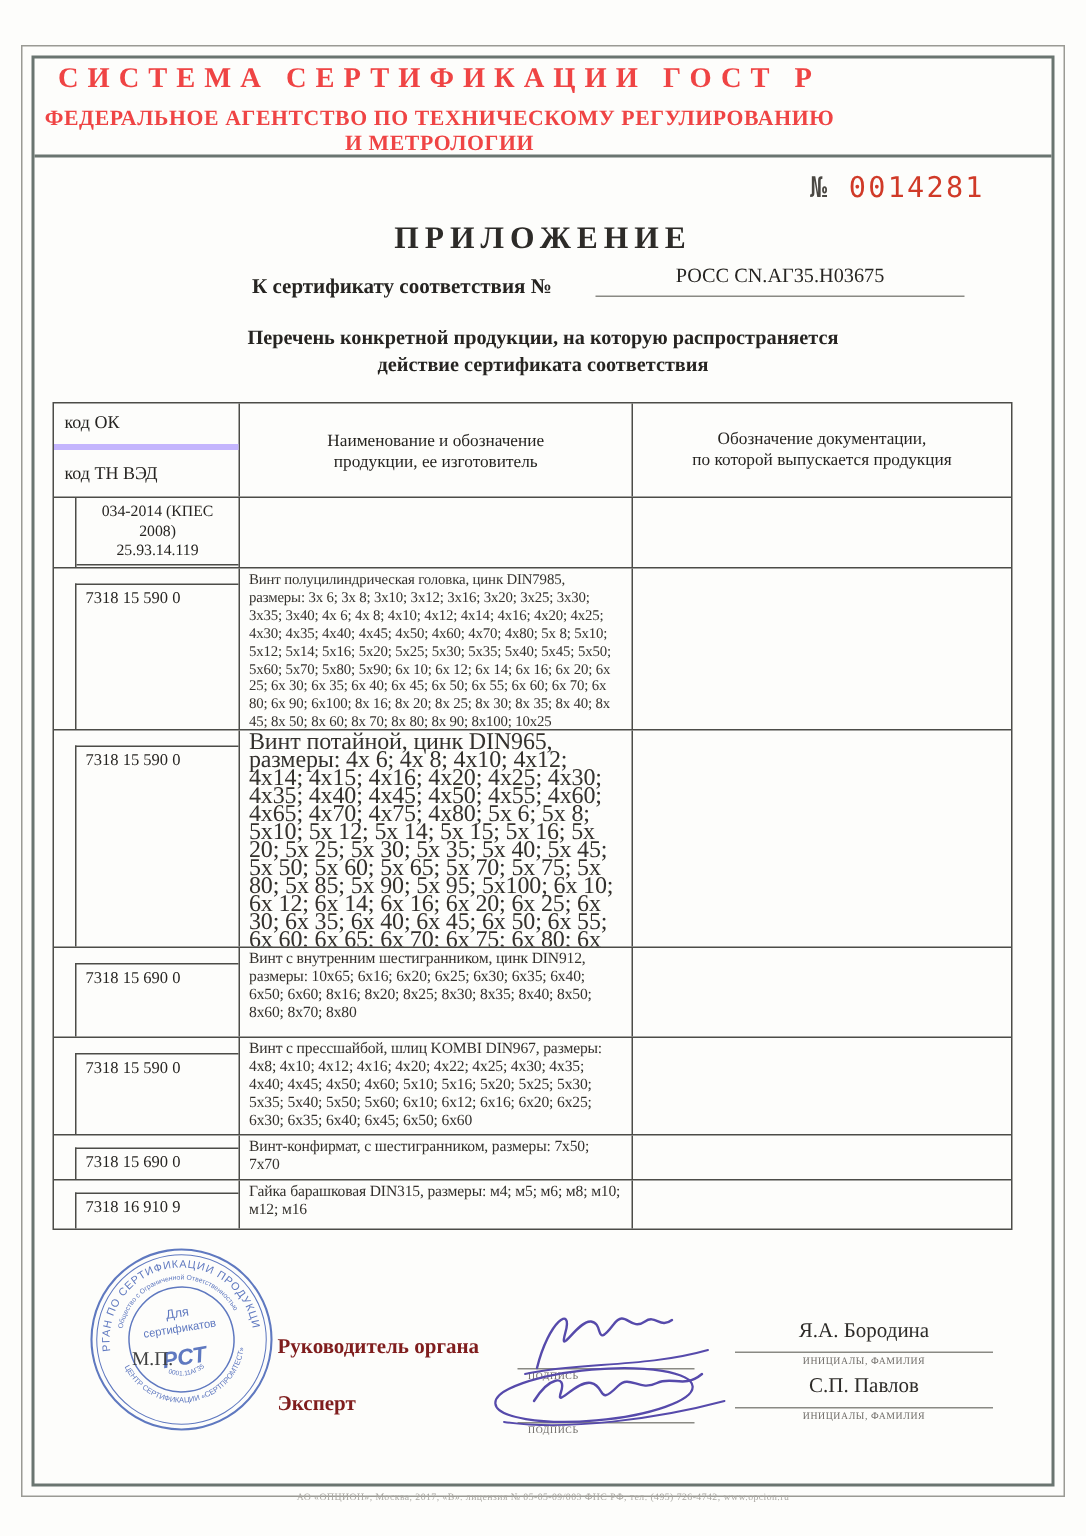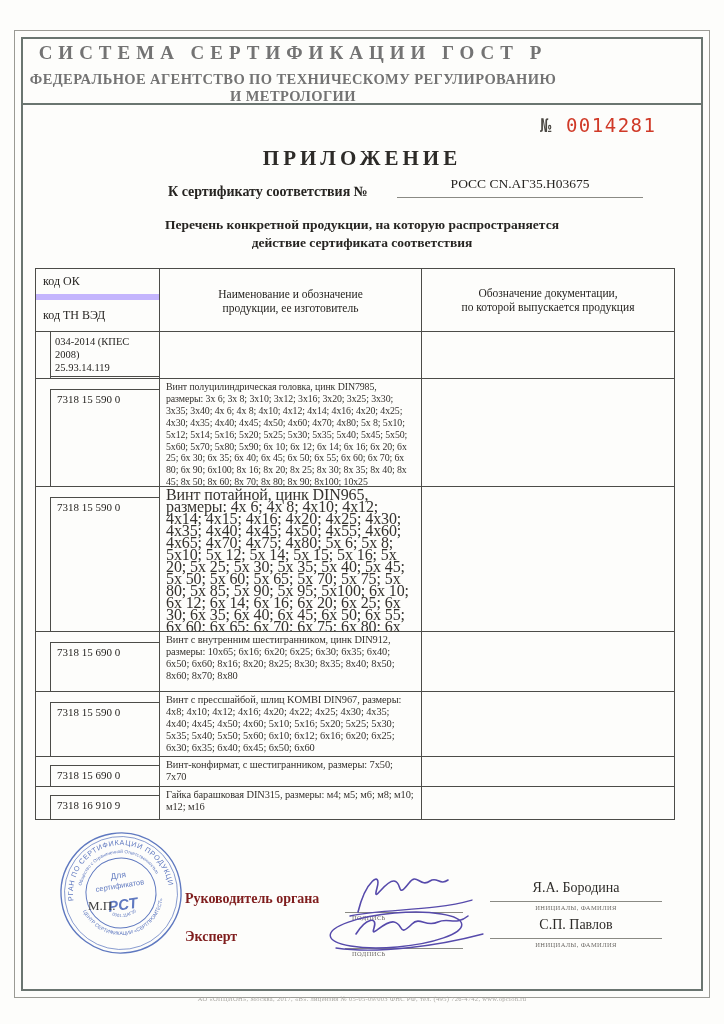--- a/index.html
+++ b/index.html
@@ -5,21 +5,21 @@
   * { margin:0; padding:0; box-sizing:border-box; }
   html,body { background:#ffffff; }
   body { font-family:"Liberation Serif", serif; color:#262421; }
   .sheet { position:relative; width:724px; height:1024px; background:#fdfdfb; overflow:hidden; }
 
   
   .frame-outer { position:absolute; left:14px; top:30px; width:696px; height:968px; border:1px solid #9a9a94; }
   .frame-inner { position:absolute; left:21px; top:37px; width:682px; height:954px; border:2px solid #6a7570; }
 
   
-  .hdr { position:absolute; left:23px; top:42px; width:540px; text-align:center; color:#737373; }
+  .hdr { position:absolute; left:23px; top:42px; width:540px; text-align:center; color:#ef4444; }
   .hdr-line1 { font-size:19px; font-weight:bold; letter-spacing:6px; }
   .hdr-line2 { font-size:14.5px; font-weight:bold; letter-spacing:0.4px; margin-top:7px; }
   .hdr-rule { position:absolute; left:23px; top:103px; width:678px; border-top:2px solid #6a7570; }
 
   
   .form-no { position:absolute; left:540px; top:114px; font-family:"DejaVu Sans Mono", monospace; font-size:19px; letter-spacing:1.5px; color:#4a4742; }
   .form-no .digits { color:#d03a28;text-align:right; }
 
   .doc-title { position:absolute; left:23px; top:146px; width:678px; text-align:center; font-size:21px; font-weight:bold; letter-spacing:4px; color:#2d2b28; }
 
@@ -40,24 +40,24 @@
   .tr-head { height:62px; }
   .tr-ok   { height:47px; }
   .tr-b1   { height:108px; }
   .tr-b2   { height:145px; }
   .tr-b3   { height:60px; }
   .tr-b4   { height:65px; }
   .tr-b5   { height:30px; }
   .tr-b6   { height:33px; }
 
   .hcell { display:flex; align-items:center; justify-content:center; text-align:center; font-size:11.5px; line-height:14px; flex-direction:column; }
-  .c1-head-top { height:50%; padding:5px 0 0 7px; font-size:12px; border-bottom:6px solid #c4b5fd; }
+  .c1-head-top { height:50%; padding:5px 0 0 7px; font-size:12px; border-bottom:4px solid #c4b5fd; }
   .c1-head-bot { height:50%; padding:8px 0 0 7px; font-size:12px; }
 
-  .ok-inner { position:absolute; left:14px; top:0; right:0; bottom:0; border-left:1px solid #4c4c48; }
+  .ok-inner { position:absolute; left:14px; top:0; right:0; bottom:0; border-left:1px solid #4c4c48;text-align:center; }
   .ok-box { border-bottom:1px solid #4c4c48; font-size:10.5px; line-height:13px; padding:3px 4px 2px 4px; }
 
   .code-box { position:absolute; left:14px; top:10px; right:0; bottom:0; border-left:1px solid #4c4c48; border-top:1px solid #4c4c48; font-size:11px; padding:3px 0 0 6px; }
   .tr-b5 .code-box, .tr-b6 .code-box { top:8px; }
 
   .prod { font-size:10.4px; line-height:12px; color:#34312d; letter-spacing:-0.1px; }
   .tr-b1 .prod { font-size:9.9px; line-height:11.9px; }
   .tr-b2 .prod { font-size:16px; }
 
   

